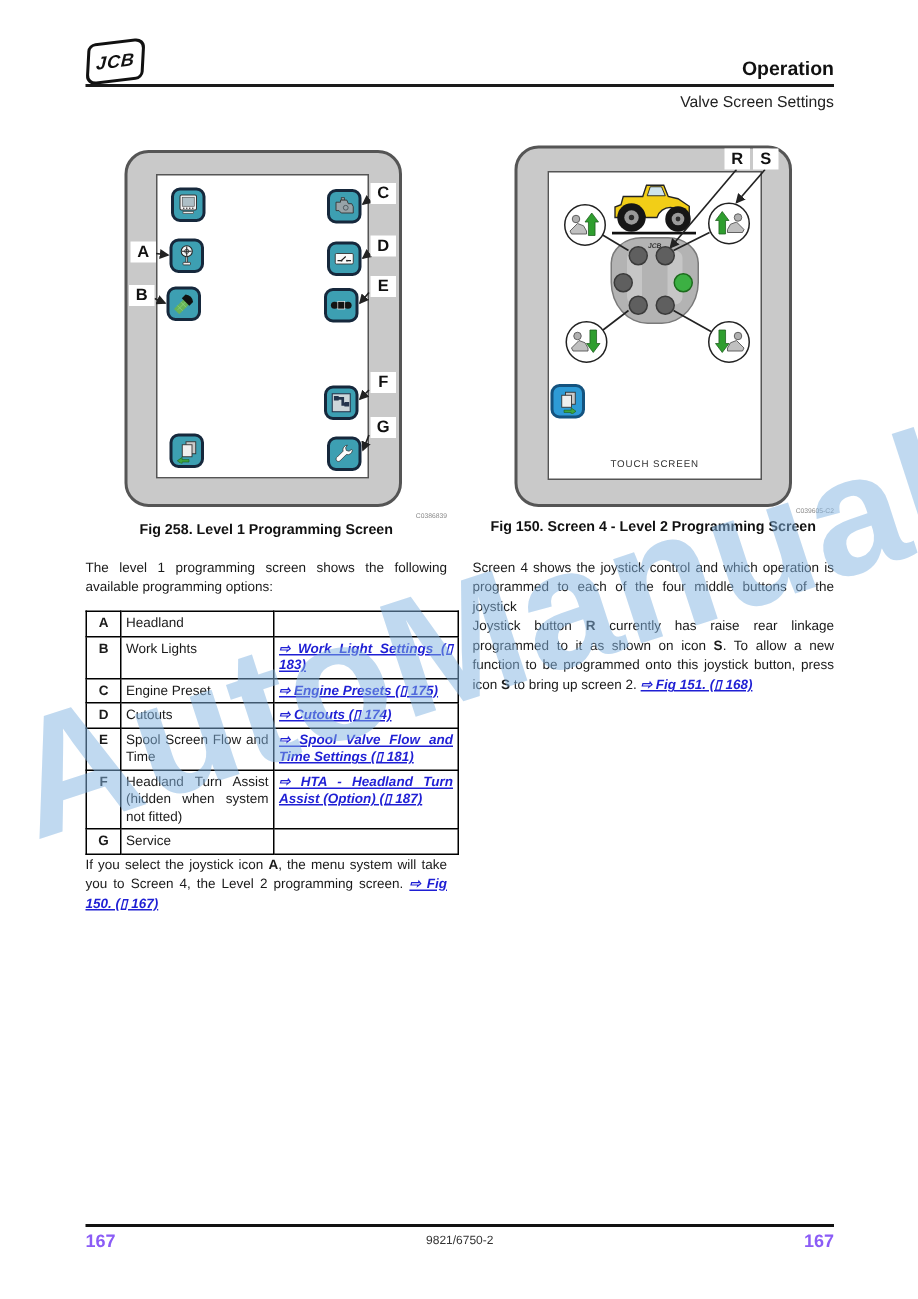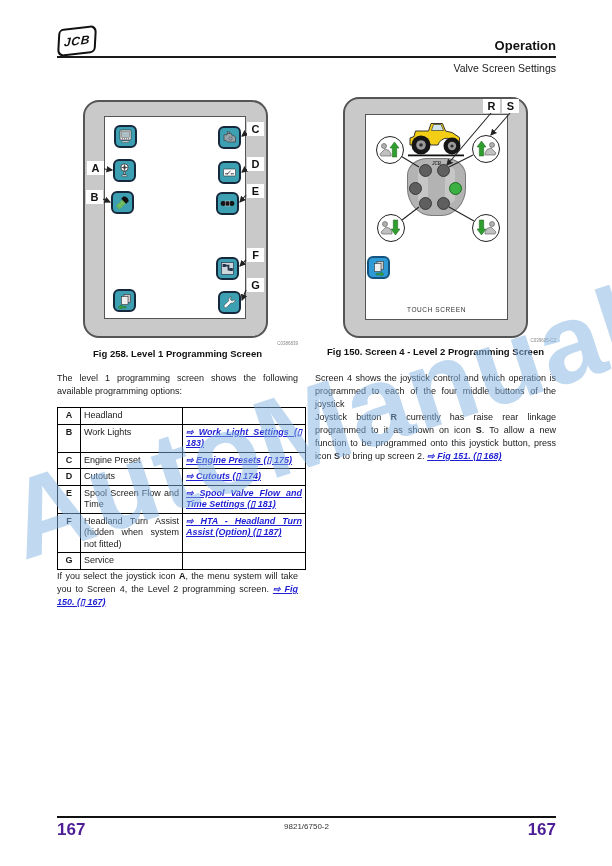--- a/index.html
+++ b/index.html
@@ -43,21 +43,21 @@
   .doclink{color:#1f1fd4;font-weight:bold;font-style:italic;text-decoration:underline;cursor:pointer;}
   table.opts{border-collapse:collapse;margin-top:9px;width:241px;table-layout:fixed;}
   table.opts td{border:1px solid #000;padding:2px 3px;vertical-align:top;font-size:9px;line-height:11.5px;}
   td.k{width:16px;font-weight:bold;text-align:center;}
   td.o{width:95px;}
   td.l{width:116px;margin-top:48px;}
   .outro{margin-top:11px;}
   .gap{margin-top:13px;}
   
   .ftr-rule{position:absolute;left:57px;top:816px;width:499px;height:1.5px;background:#111;}
-  .ftr-num{position:absolute;top:820px;width:499px;left:57px;font-weight:bold;font-size:17px;color:#4c1d95;}
+  .ftr-num{position:absolute;top:820px;width:499px;left:57px;font-weight:bold;font-size:12px;color:#8b5cf6;}
   .ftr-num.right{text-align:right;}
   .ftr-pub{position:absolute;top:822px;left:57px;width:499px;text-align:center;font-size:8px;color:#333;}
   
   .watermark{position:absolute;left:12px;top:468px;font-size:112px;font-weight:bold;line-height:1;
              color:rgba(130,180,225,0.5);white-space:nowrap;transform:rotate(-18deg);
              transform-origin:left center;pointer-events:none;z-index:40;letter-spacing:1px;}
 </style>
 </head>
 <body>
 

